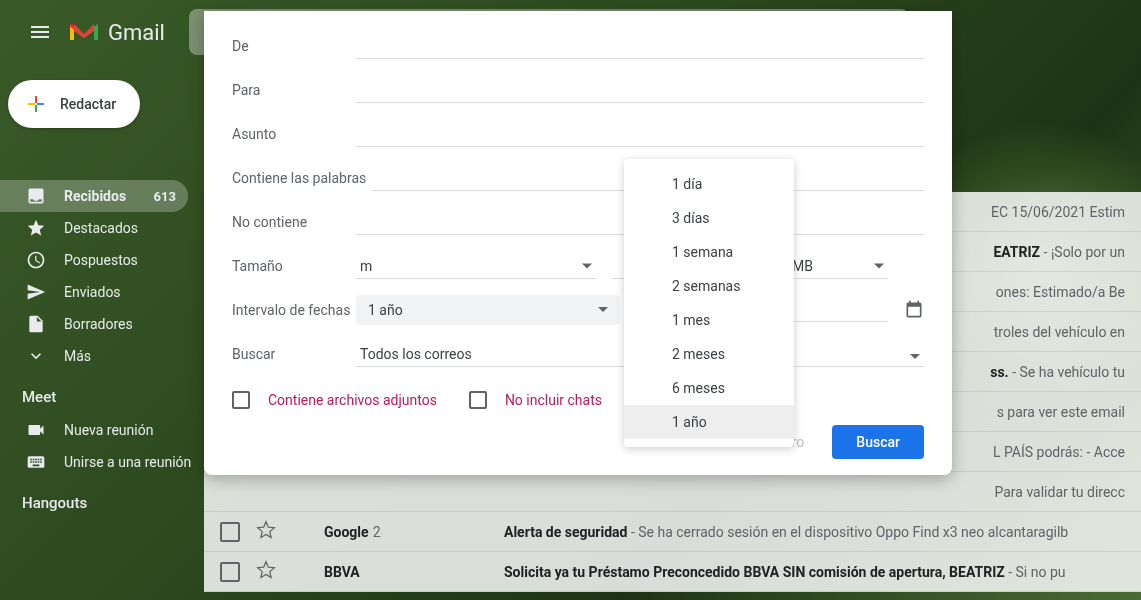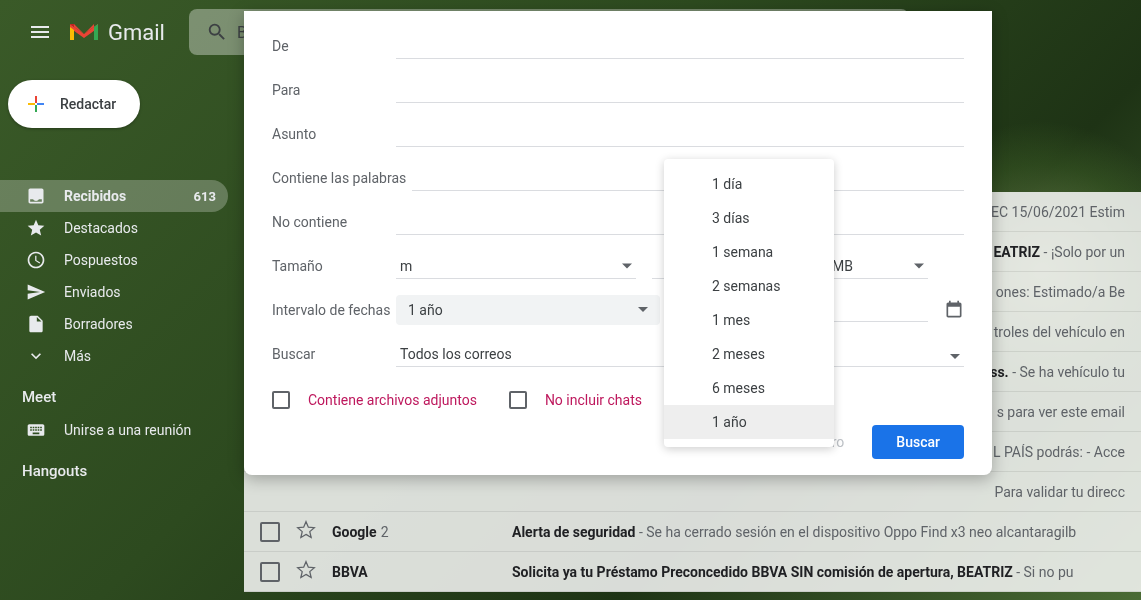--- a/index.html
+++ b/index.html
@@ -11,39 +11,39 @@
 .menu-btn svg { width: 24px; height: 24px; fill: #e8eaed; }
 .logo-wrap { display: flex; align-items: center; gap: 8px; margin-left: 4px; margin-right: 24px; }
 .gmail-logo { width: 32px; height: 24px; }
 .logo-text { color: #e8eaed; font-size: 22px; font-weight: 400; }
 .search-bar { flex: 1; max-width: 720px; height: 46px; background: rgba(255,255,255,0.35); border-radius: 8px; display: flex; align-items: center; padding: 0 8px; }
 .search-icon-btn { width: 40px; height: 40px; display: flex; align-items: center; justify-content: center; }
 .search-icon-btn svg { width: 22px; height: 22px; fill: #3c4043; }
 .search-input { flex: 1; border: none; background: transparent; font-size: 16px; color: #3c4043; outline: none; }
 .search-input::placeholder { color: #3c4043; }
 .main { position: relative; display: flex; height: calc(600px - 64px); }
-.sidebar { width: 244px; padding-top: 8px; position: relative; z-index: 3; }
+.sidebar { width: 204px; padding-top: 8px; position: relative; z-index: 3; }
 .compose-btn { margin: 8px 0 16px 8px; height: 48px; padding: 0 24px 0 16px; background: #fff; border-radius: 24px; display: inline-flex; align-items: center; gap: 12px; box-shadow: 0 1px 3px rgba(0,0,0,0.3); cursor: pointer; }
 .compose-plus { width: 24px; height: 24px; }
 .compose-text { font-size: 14px; color: #3c4043; font-weight: 500; }
 .nav-item { height: 32px; margin-right: 16px; border-radius: 0 16px 16px 0; display: flex; align-items: center; padding: 0 12px 0 26px; color: #e8eaed; font-size: 14px; cursor: pointer; gap: 18px; }
 .nav-item.active { background: rgba(255,255,255,0.25); font-weight: 700; margin-top: 36px; }
 .nav-item svg { width: 20px; height: 20px; fill: #e8eaed; flex-shrink: 0; }
 .nav-label { flex: 1; }
 .nav-count { font-size: 13px; font-weight: 700; }
 .section-title { color: #e8eaed; font-size: 15px; font-weight: 500; padding: 16px 0 8px 22px; }
 .meet-item { height: 32px; padding: 0 12px 0 26px; display: flex; align-items: center; gap: 18px; color: #e8eaed; font-size: 14px; cursor: pointer; }
 .meet-item svg { width: 20px; height: 20px; fill: #e8eaed; }
 .content { flex: 1; position: relative; }
 .email-list { position: absolute; left: 0; right: 0; top: 0; padding-top: 128px; }
 .email-row { height: 40px; display: flex; align-items: center; padding: 0 16px; color: #202124; font-size: 14px; border-bottom: 1px solid rgba(0,0,0,0.08); background: rgba(250,250,250,0.85); }
 .email-row .cb { width: 20px; height: 20px; border: 2px solid #5f6368; border-radius: 2px; margin-right: 16px; }
 .email-row .star { margin-right: 16px; }
 .email-row .star svg { width: 20px; height: 20px; fill: none; stroke: #5f6368; stroke-width: 1.5; }
-.email-sender { width: 180px; font-weight: 700; display: flex; align-items: center; gap: 4px; }
+.email-sender { width: 180px; font-weight: 700; display: flex; align-items: center; gap: 4px; margin-left: 32px; }
 .email-subj { flex: 1; overflow: hidden; white-space: nowrap; }
 .email-subj .bold { font-weight: 700; }
 .email-subj .light { color: #5f6368; }
 .search-panel { position: absolute; left: 0; top: -53px; width: 748px; background: #fff; border-radius: 0 0 8px 8px; box-shadow: 0 4px 16px rgba(0,0,0,0.28); z-index: 50; padding: 20px 28px 16px 28px; }
 .field-row { display: flex; align-items: center; margin-bottom: 14px; min-height: 30px; }
 .field-label { width: 124px; color: #5f6368; font-size: 14px; }
 .field-input { flex: 1; border: none; border-bottom: 1px solid #dadce0; font-size: 14px; padding: 4px 0; outline: none; }
 .size-row { display: flex; align-items: center; gap: 16px; }
 .size-row .select { position: relative; border-bottom: 1px solid #dadce0; padding: 4px 24px 4px 4px; font-size: 14px; color: #3c4043; }
 .size-row .select::after { content: ''; position: absolute; right: 4px; top: 50%; border: 5px solid transparent; border-top-color: #5f6368; transform: translateY(-25%); }
@@ -142,20 +142,26 @@
     </div>
     <div class="nav-item">
       <svg viewBox="0 0 24 24">
           <path d="M16.59 8.59L12 13.17 7.41 8.59 6 10l6 6 6-6z"></path>
         </svg>
       <span class="nav-label">Más</span>
     </div>
     <div class="section-title">Meet</div>
     <div class="meet-item">
       <svg viewBox="0 0 24 24">
+          <path d="M17 10.5V7c0-.55-.45-1-1-1H4c-.55 0-1 .45-1 1v10c0 .55.45 1 1 1h12c.55 0 1-.45 1-1v-3.5l4 4v-11l-4 4z"></path>
+        </svg>
+      <span>Nueva reunión</span>
+    </div>
+    <div class="meet-item">
+      <svg viewBox="0 0 24 24">
           <path d="M20 5H4c-1.1 0-2 .9-2 2v10c0 1.1.9 2 2 2h16c1.1 0 2-.9 2-2V7c0-1.1-.9-2-2-2zm-9 3h2v2h-2V8zm0 3h2v2h-2v-2zM8 8h2v2H8V8zm0 3h2v2H8v-2zm-1 2H5v-2h2v2zm0-3H5V8h2v2zm9 7H8v-2h8v2zm0-4h-2v-2h2v2zm0-3h-2V8h2v2zm3 3h-2v-2h2v2zm0-3h-2V8h2v2z"></path>
         </svg>
       <span>Unirse a una reunión</span>
     </div>
     <div class="section-title">Hangouts</div>
   </div>
 
   <div class="content">
     <div class="email-list">
       <div class="email-row">

